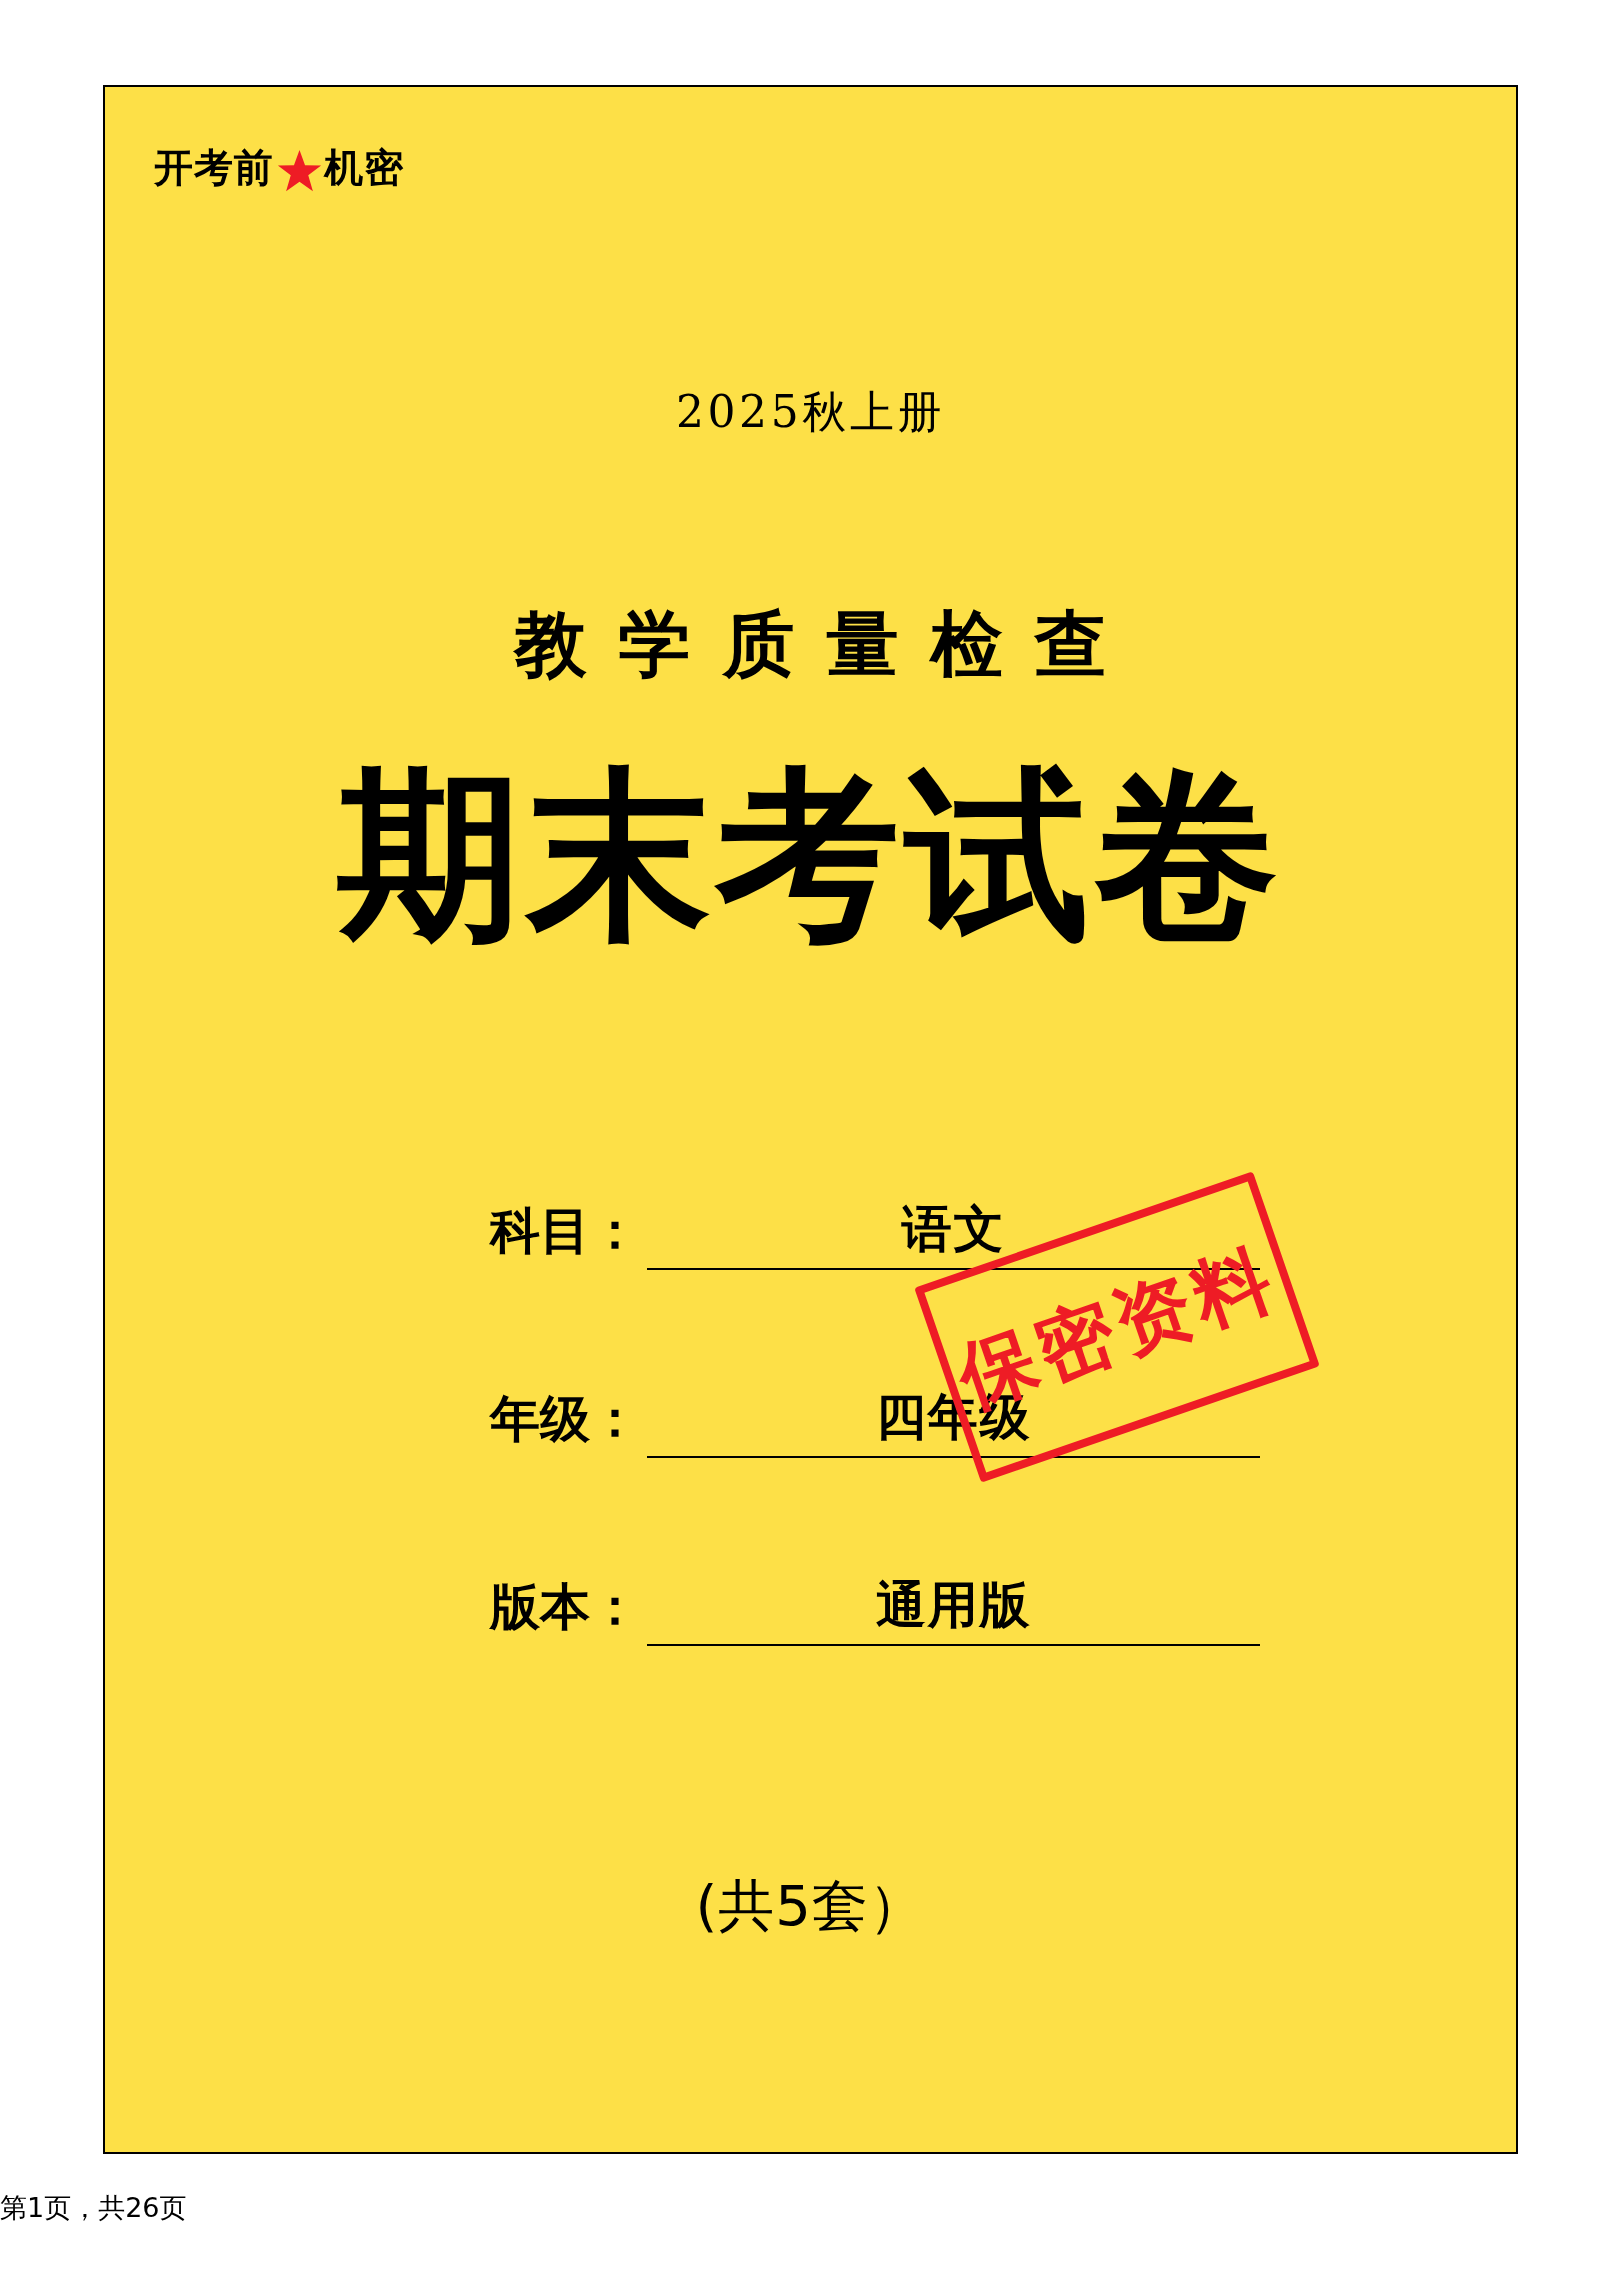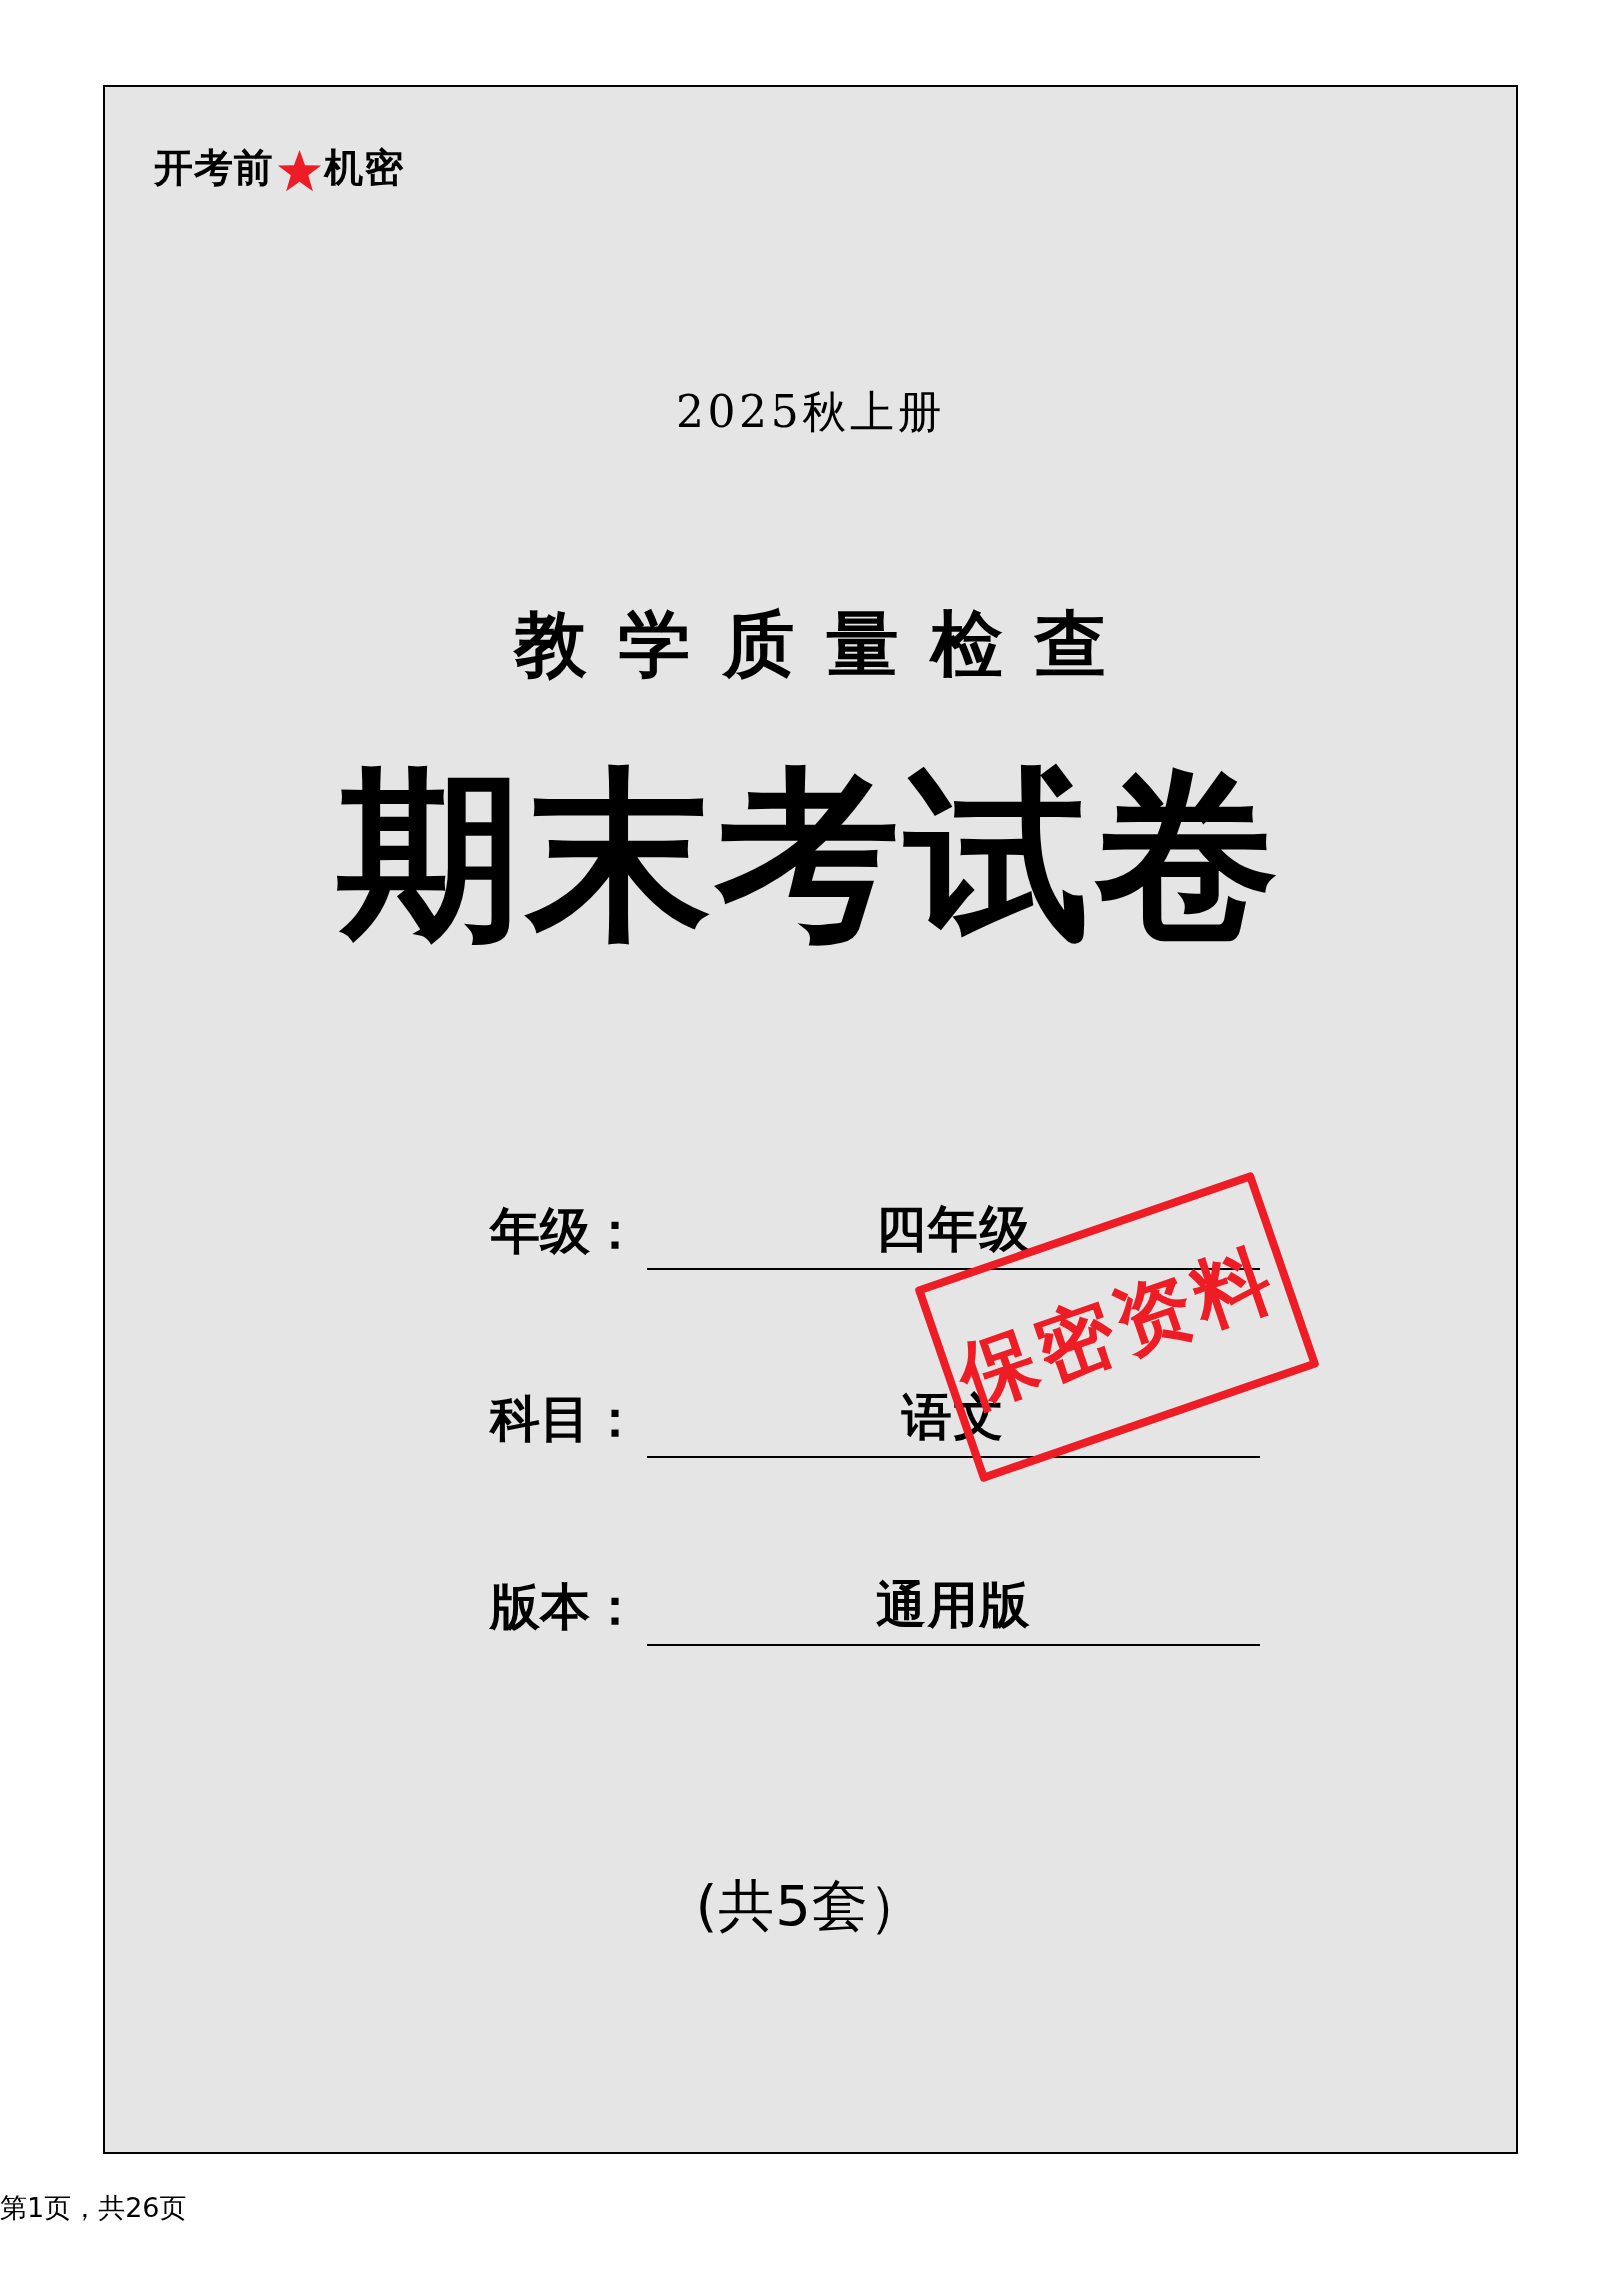--- a/index.html
+++ b/index.html
@@ -17,21 +17,21 @@
   }
 
   .page {
     position: absolute;
     left: 103px;
     top: 85px;
     width: 1415px;
     height: 2069px;
     border: 2.7px solid #000000;
     box-sizing: border-box;
-    background: #e5e5e5;
+    background: #fde047;
     padding-left: 24px;
   }
 
   
   .confidential {
     position: absolute;
     left: 49px;
     top: 54px;
     display: flex;
     align-items: center;
@@ -193,30 +193,30 @@
 
   <div class="title-year">2025秋上册</div>
 
   <div class="title-sub">教学质量检查</div>
 
   <div class="title-main">期末考试卷</div>
 
   <div class="fields">
 
     <div class="field-row">
+      <span class="field-label">科目：</span>
+      <span class="field-value-wrap">
+        <span class="field-value">语文</span>
+      </span>
+    </div>
+
+    <div class="field-row">
       <span class="field-label">年级：</span>
       <span class="field-value-wrap">
         <span class="field-value">四年级</span>
-      </span>
-    </div>
-
-    <div class="field-row">
-      <span class="field-label">科目：</span>
-      <span class="field-value-wrap">
-        <span class="field-value">语文</span>
       </span>
     </div>
 
     <div class="field-row">
       <span class="field-label">版本：</span>
       <span class="field-value-wrap">
         <span class="field-value">通用版</span>
       </span>
     </div>
 

